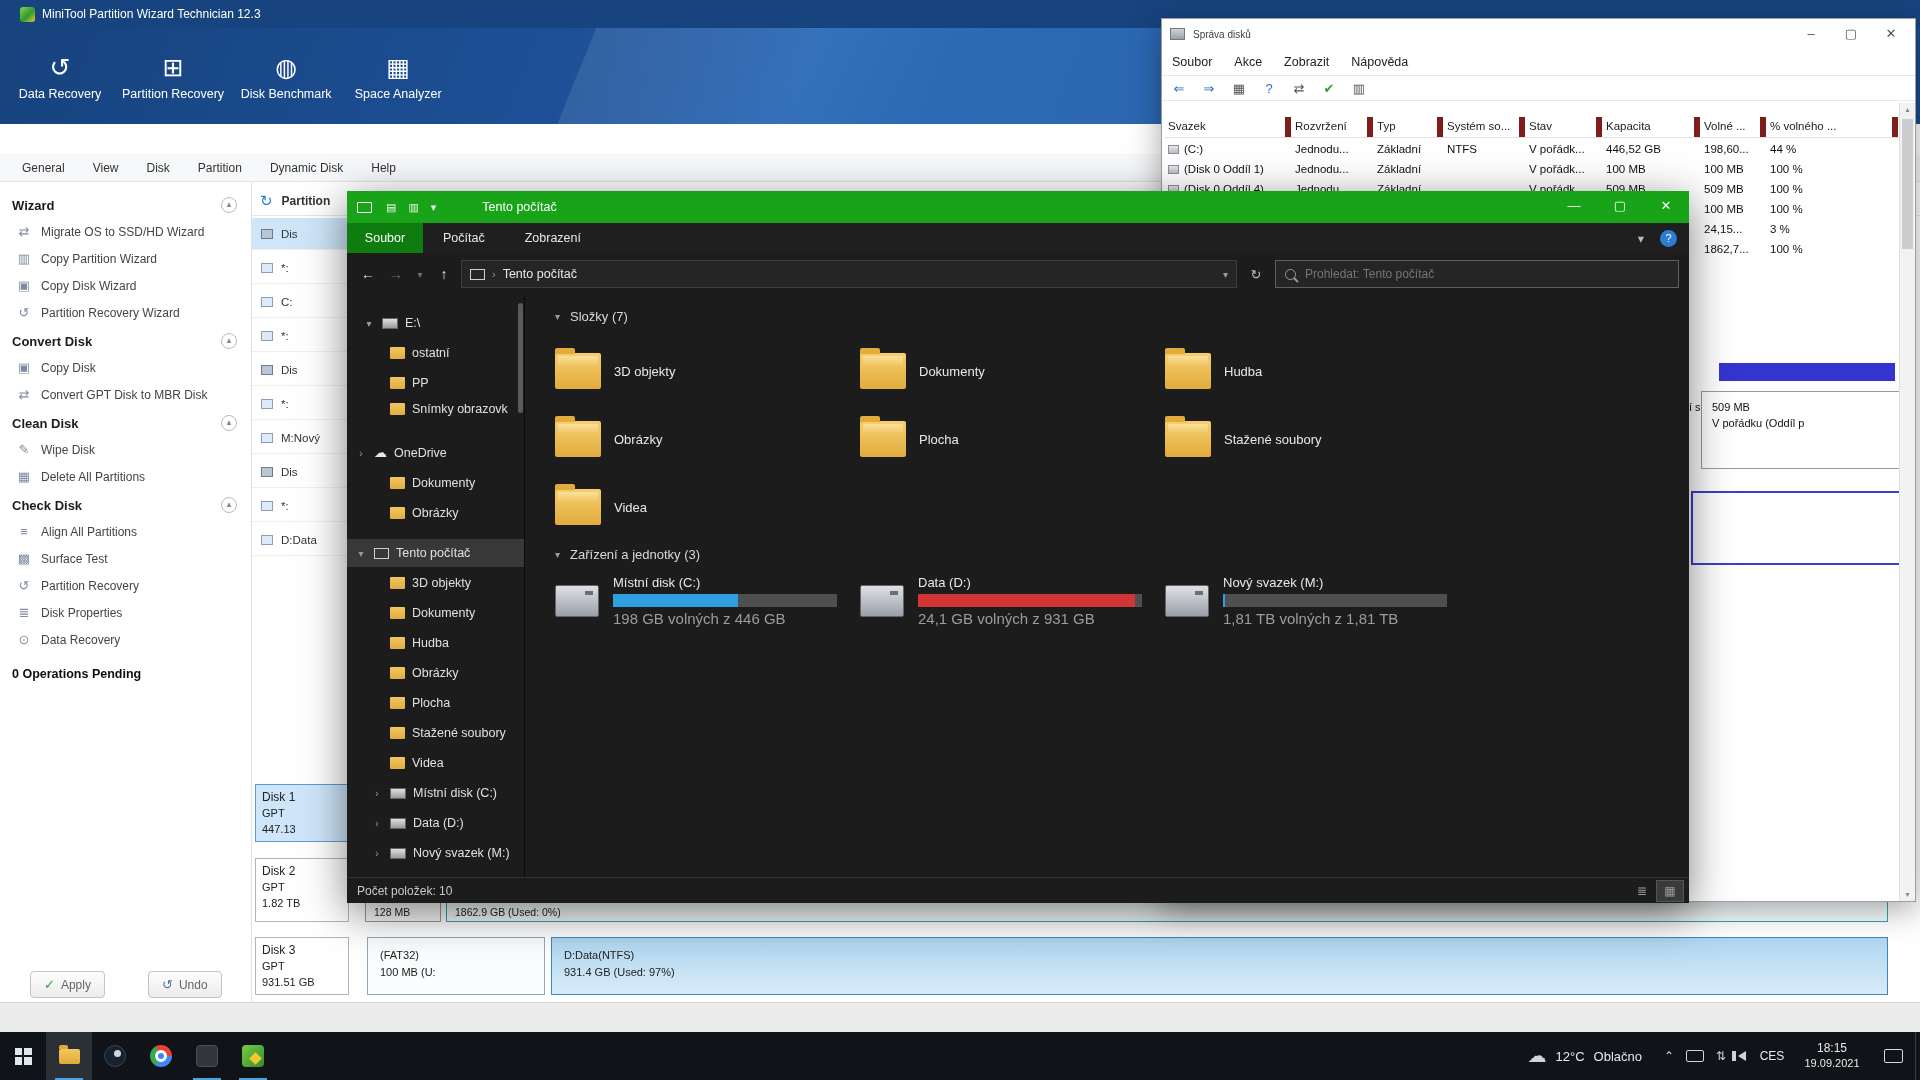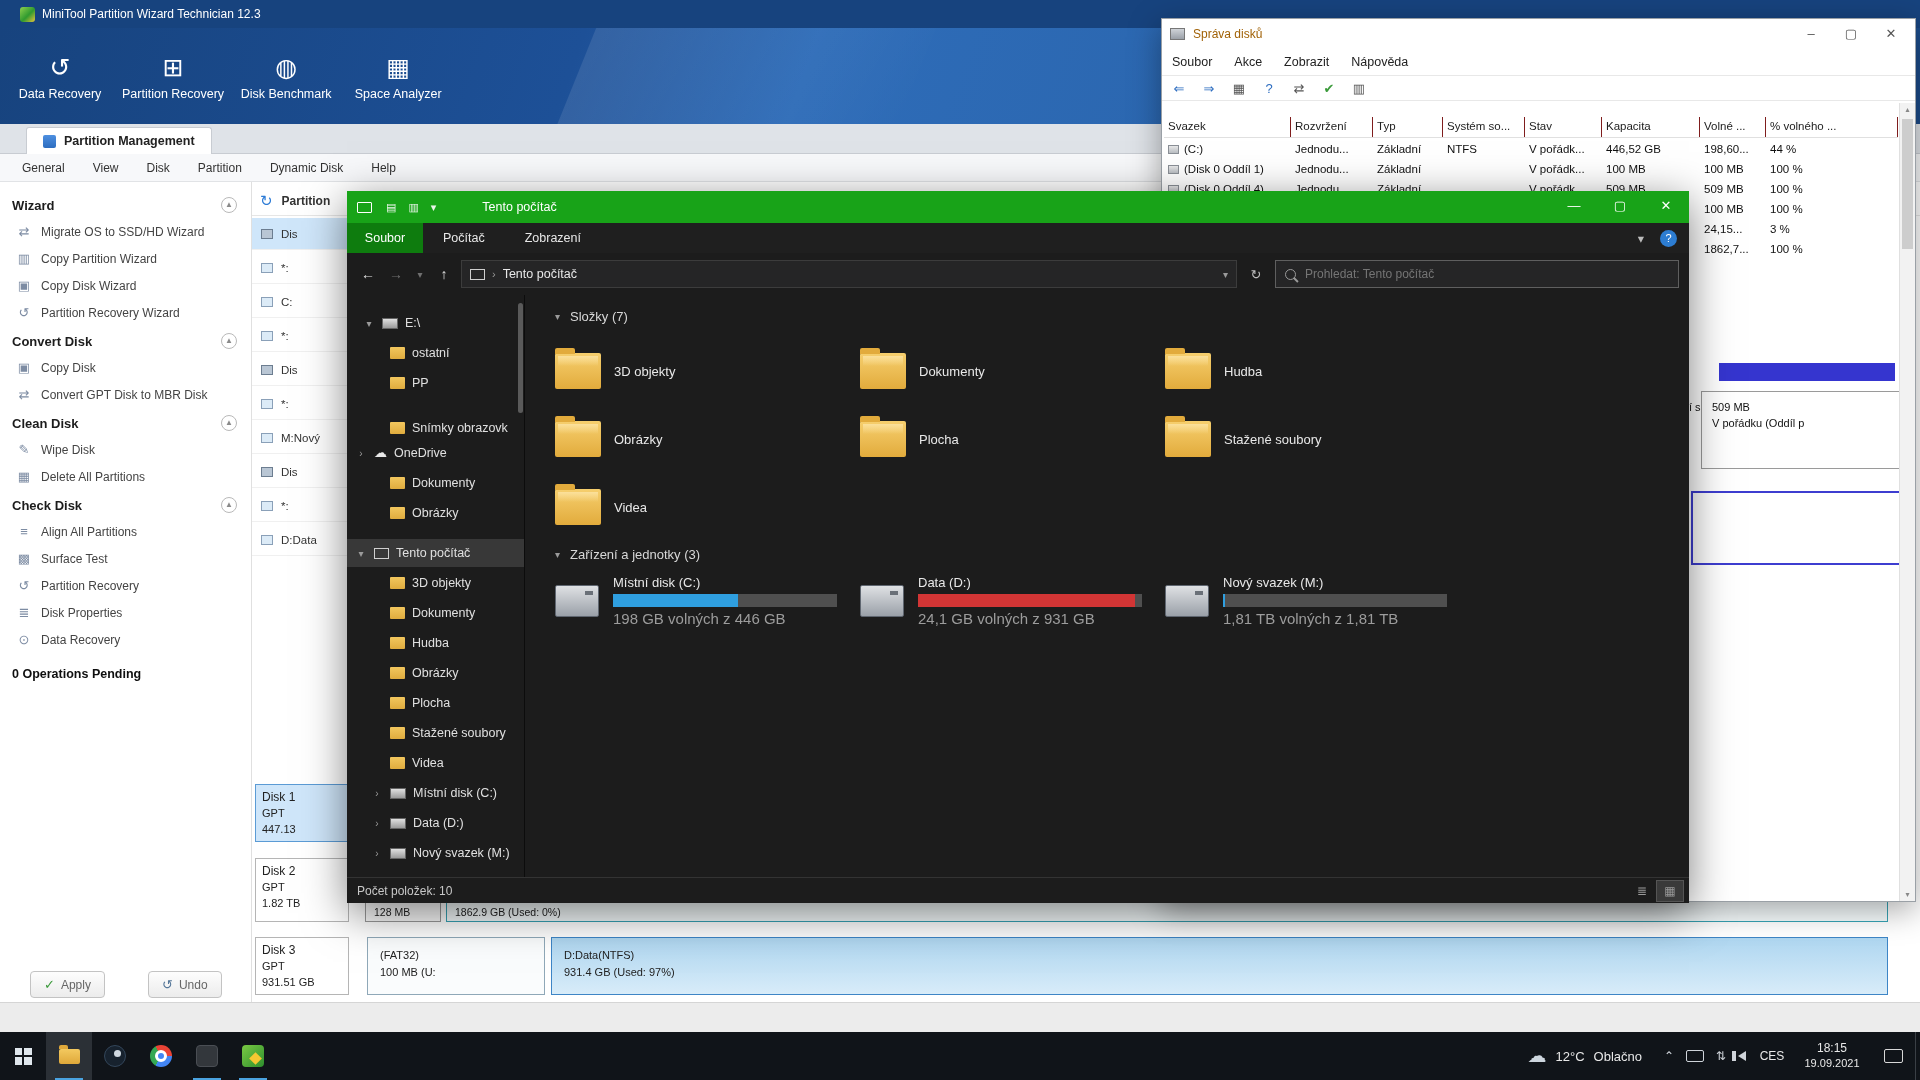--- a/index.html
+++ b/index.html
@@ -37,29 +37,29 @@
 .mt-diskbox .dn{font-weight:normal;font-size:12px}
 .mt-diskbox.sel{background:#cfe6fa;border-color:#5b9bd5}
 .mt-bar{position:absolute;font-size:10.5px;color:#222}
 .mt-bar .bl{position:absolute;left:8px;bottom:3px;white-space:nowrap}
 .mt-statusstrip{position:absolute;left:0;top:1002px;right:0;height:30px;background:#ececec;border-top:1px solid #d5d5d5}
 
 
 .dm-window{position:absolute;left:1161px;top:18px;width:755px;height:884px;background:#fff;border:1px solid #9aa0a6;box-shadow:0 8px 30px rgba(0,0,0,.35);z-index:2}
 .dm-titlebar{position:absolute;left:0;top:0;right:0;height:30px;display:flex;align-items:center;padding-left:8px;gap:8px;background:#fff}
 .dm-ico{width:15px;height:12px;background:linear-gradient(#cfd3d8,#9aa0a8);border:1px solid #777}
-.dm-title{font-size:12px;color:#a16207}
+.dm-title{font-size:10px;color:#404040}
 .dm-winbtns{position:absolute;right:4px;top:3px;display:flex}
 .dm-winbtn{width:40px;height:24px;text-align:center;line-height:23px;color:#555;font-size:13px}
 .dm-menubar{position:absolute;left:0;top:30px;right:0;height:26px;display:flex;align-items:center;padding-left:10px;gap:22px;font-size:12.5px;color:#222}
 .dm-toolbar{position:absolute;left:0;top:56px;right:0;height:26px;border-top:1px solid #e8e8e8;border-bottom:1px solid #e8e8e8;display:flex;align-items:center;padding-left:8px;gap:12px;font-size:13px;color:#555}
 .dmti{width:18px;text-align:center}
 .dmti.blue{color:#2d6dc0}
 .dm-colhead{position:absolute;left:2px;top:98px;right:17px;height:21px;display:grid;grid-template-columns:127px 82px 70px 82px 77px 98px 66px 1fr;font-size:11.5px;color:#222;border-bottom:1px solid #e0e0e0}
-.dm-colhead span{padding:3px 4px;border-right:1px solid #7f1d1d;overflow:hidden;white-space:nowrap}
+.dm-colhead span{padding:3px 4px;border-right:6px solid #7f1d1d;overflow:hidden;white-space:nowrap}
 .dm-rows{position:absolute;left:2px;top:120px;right:17px}
 .dm-row{display:grid;grid-template-columns:127px 82px 70px 82px 77px 98px 66px 1fr;height:20px;font-size:11.5px;color:#111}
 .dm-cell{padding:2px 4px;white-space:nowrap;overflow:hidden;display:flex;align-items:center;gap:5px}
 .vol-ico{display:inline-block;width:11px;height:9px;background:linear-gradient(#e8e8e8,#b9bdc2);border:1px solid #8a8f96;flex:none}
 .dm-strip{position:absolute;left:557px;top:344px;width:176px;height:18px;background:#3535cf}
 .dm-block1{position:absolute;left:539px;top:372px;width:200px;height:78px;border:1px solid #9a9a9a;background:#fff;padding:7px 0 0 10px;font-size:11px;color:#111;line-height:16px}
 .dm-clipleft{position:absolute;left:527px;top:382px;font-size:11px;color:#111}
 .dm-block2{position:absolute;left:529px;top:472px;width:210px;height:74px;border:2px solid #3d3dd0;background:#fff}
 .dm-block3{position:absolute;left:529px;top:596px;width:210px;height:84px;border:2px solid #3d3dd0;background:#fff;padding-top:52px;padding-left:8px;font-size:11px;color:#111}
 .dm-scroll{position:absolute;right:0;top:84px;width:16px;bottom:0;background:#f2f2f2;border-left:1px solid #e0e0e0;font-size:8px;color:#888;text-align:center}
@@ -170,26 +170,20 @@
       </div>
       <div class="mt-tool">
         <span class="ti">◍</span>
         <span>Disk Benchmark</span>
       </div>
       <div class="mt-tool">
         <span class="ti">▦</span>
         <span>Space Analyzer</span>
       </div>
     </div>
-    <div class="mt-tabstrip">
-      <div class="mt-tab">
-        <span class="tab-ico"></span>
-        <span>Partition Management</span>
-      </div>
-    </div>
     <div class="mt-menubar">
 
     <span class="mt-menu-item">General</span>
         <span class="mt-menu-item">View</span>
         <span class="mt-menu-item">Disk</span>
         <span class="mt-menu-item">Partition</span>
         <span class="mt-menu-item">Dynamic Disk</span>
         <span class="mt-menu-item">Help</span>
       </div>
 
@@ -546,21 +540,21 @@
       <div class="nav-item lv1" style="top:44px">
           <span class="chev"></span>
           <span class="nico-folder"></span>
           <span>ostatní</span>
         </div>
       <div class="nav-item lv1" style="top:74px">
           <span class="chev"></span>
           <span class="nico-folder"></span>
           <span>PP</span>
         </div>
-      <div class="nav-item lv1" style="top:119px">
+      <div class="nav-item lv1" style="top:100px">
           <span class="chev"></span>
           <span class="nico-folder"></span>
           <span>Snímky obrazovk</span>
         </div>
       <div class="nav-item lv0" style="top:144px">
           <span class="chev">›</span>
           <span class="nico-cloud">☁</span>
           <span>OneDrive</span>
         </div>
       <div class="nav-item lv1" style="top:174px">

